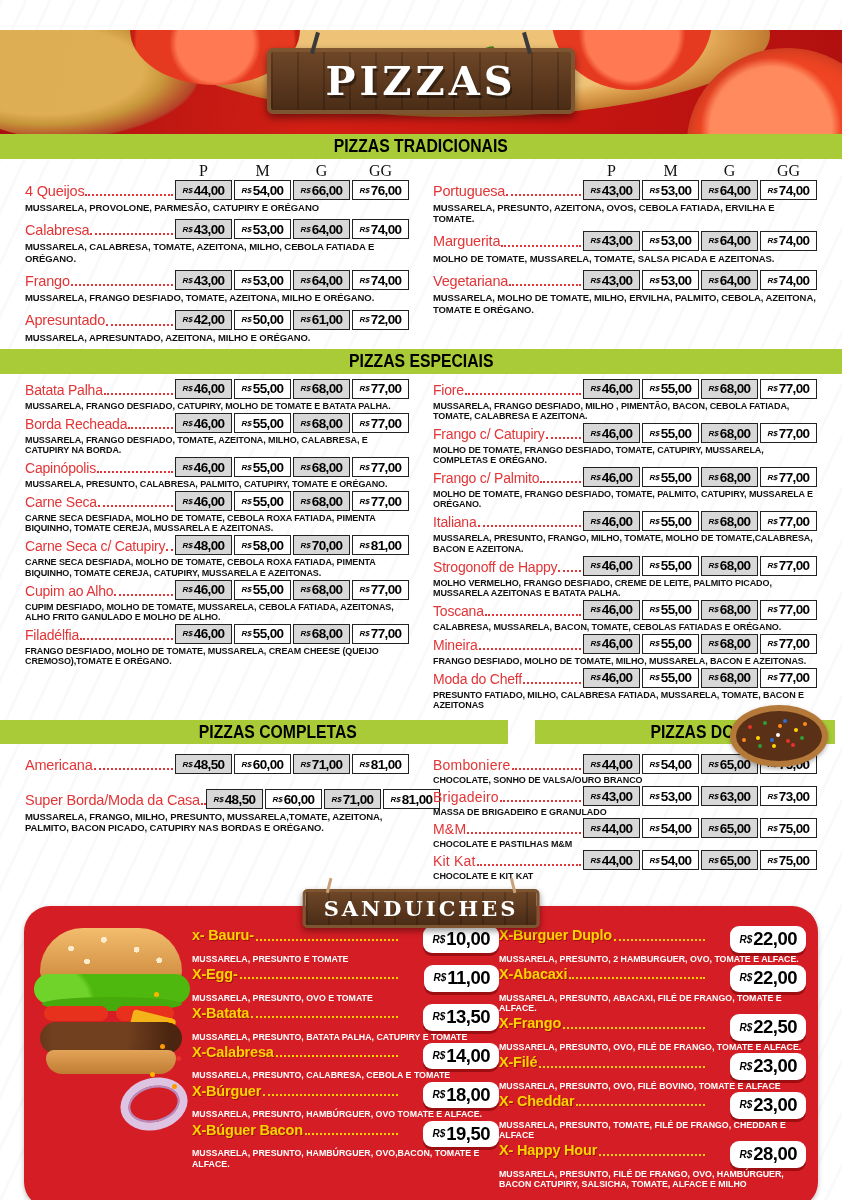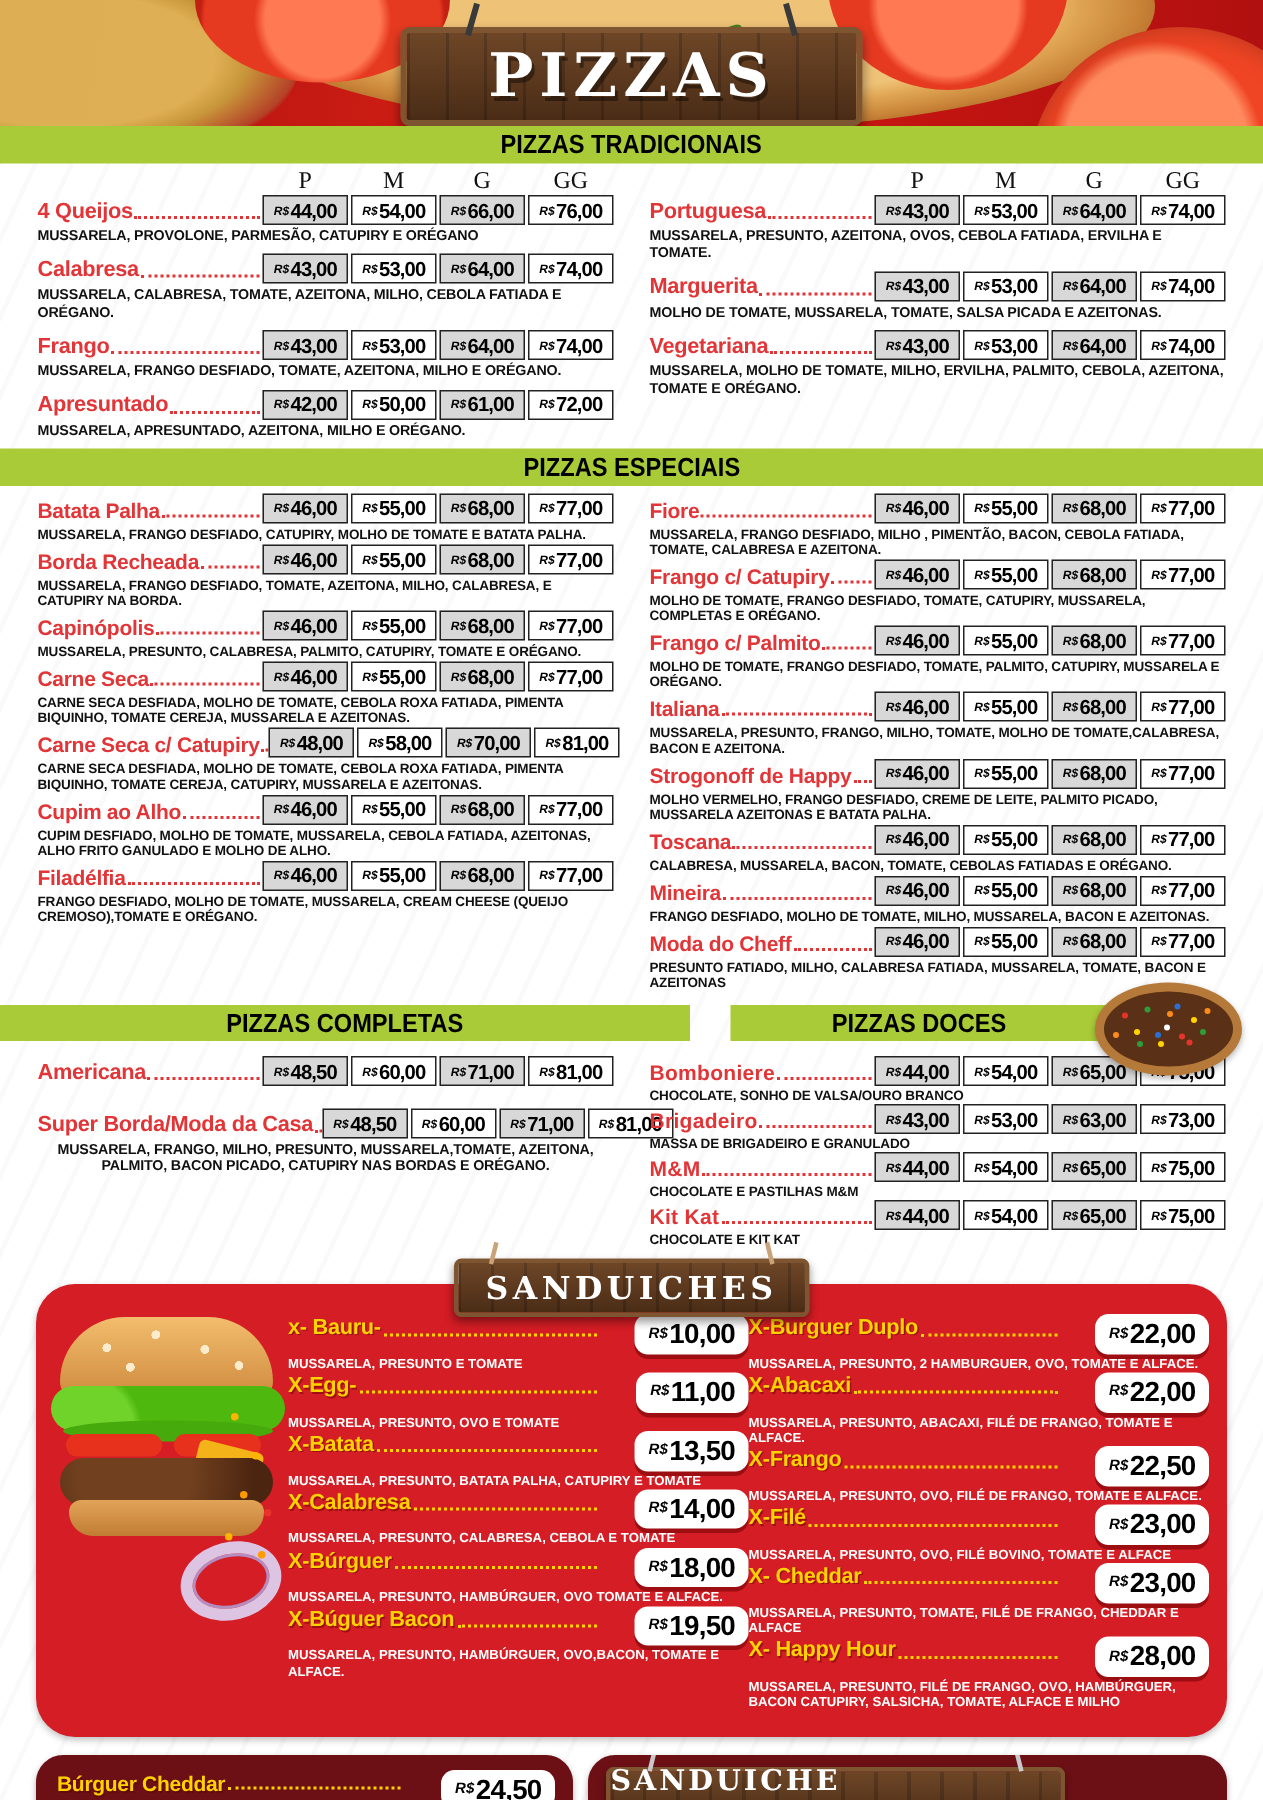--- a/index.html
+++ b/index.html
@@ -1,22 +1,22 @@
 <!DOCTYPE html>
 <html><head>
 <meta charset="utf-8">
 <style>
   html,body{margin:0;padding:0;}
   .page{width:842px;height:1200px;position:relative;overflow:hidden;
     font-family:"Liberation Sans",sans-serif;
     background:#fff;
     background-image:repeating-linear-gradient(115deg,rgba(130,130,130,.045) 0 3px,transparent 3px 22px);}
   
-  .hero{height:84px;position:relative;overflow:hidden;
-    background:linear-gradient(100deg,#a80f0f,#d21f14 38%,#c41511 70%,#b01010);}
+  .hero{height:104px;position:relative;overflow:hidden;
+    background:linear-gradient(100deg,#a80f0f,#d21f14 38%,#c41511 70%,#b01010);margin-top:30px;}
   .pizza-big{position:absolute;left:150px;top:-78px;width:620px;height:165px;border-radius:50%;
     background:radial-gradient(ellipse at 50% 50%,#eec277 0 52%,#e2a957 58%,#c98438 68%,#a96525 76%,rgba(0,0,0,0) 77%);}
   .slice-left{position:absolute;left:-60px;top:-30px;width:260px;height:140px;border-radius:50%;
     background:radial-gradient(ellipse at 40% 50%,#e3c05c 0 45%,#c9a33e 55%,#b3462a 70%,rgba(0,0,0,0) 72%);opacity:.9;}
   .tomato1{position:absolute;right:-45px;top:18px;width:200px;height:190px;border-radius:50%;
     background:radial-gradient(circle at 42% 42%,#ff8a5e 0 38%,#f04524 44% 70%,#cb2114 72%);box-shadow:0 0 18px rgba(0,0,0,.25) inset;}
   .tomato2{position:absolute;right:130px;top:-80px;width:160px;height:140px;border-radius:50%;
     background:radial-gradient(circle at 50% 60%,#ff7a52 0 40%,#e63a20 46% 74%,#c22012 76%);}
   .tomato3{position:absolute;left:130px;top:-55px;width:170px;height:110px;border-radius:50%;
     background:radial-gradient(circle at 50% 62%,#ff7a52 0 35%,#e63a20 42% 72%,#c22012 75%);}
@@ -37,44 +37,44 @@
   .gbar span{display:inline-block;transform:scaleX(.9);font-weight:bold;font-size:17.5px;letter-spacing:0;}
   
   .wrap{padding:0 25px;}
   .cols{display:flex;gap:24px;}
   .col{flex:1;min-width:0;}
   .size-row{display:flex;justify-content:flex-end;gap:2px;font-family:"Liberation Serif",serif;
     font-size:16px;color:#111;margin:3px 0 1px;}
   .size-cell{width:57px;text-align:center;line-height:17px;}
   .pz{margin-bottom:6px;}
   .pz-row{display:flex;align-items:flex-end;}
-  .pz-name{color:#e23537;font-weight:bold;font-size:14.5px;white-space:nowrap;line-height:1;
+  .pz-name{color:#e23537;font-weight:normal;font-size:14.5px;white-space:nowrap;line-height:1;
     padding-bottom:2px;letter-spacing:-.2px;}
   .pz-dots{flex:1;min-width:3px;border-bottom:2px dotted #e23537;margin:0 2px 4px 1px;}
   .pz-prices{display:flex;gap:2px;flex:none;}
   .pbox{width:57px;height:20px;border:1px solid #222;box-sizing:border-box;display:flex;align-items:center;
     justify-content:center;font-weight:bold;font-size:13.5px;color:#000;background:#fff;letter-spacing:-.6px;}
   .pbox:nth-child(odd){background:#d8d8d8;}
   .cur{font-size:8px;font-weight:bold;margin-right:1px;letter-spacing:0;}
   .pz-desc{font-size:9.5px;font-weight:bold;color:#101010;line-height:1.2;margin-top:2px;letter-spacing:-.1px;}
   .tight .pz{margin-bottom:2px;}
   .tight .pz-desc{font-size:9px;line-height:1.12;}
   .tight .pz-name{font-size:14px;}
   
   .split-bars{display:flex;align-items:center;margin-top:4px;position:relative;height:32px;}
   .bar-left{width:460px;}
   .bar-right{width:252px;margin-left:27px;}
-  .bar-left,.bar-right{height:24px;line-height:24px;}
+  .bar-left,.bar-right{height:24px;line-height:24px;padding-left:48px;}
   .choco{position:absolute;right:14px;top:-11px;width:86px;height:50px;border-radius:50%;
     background:#5a3116;border:6px solid #b5793a;box-shadow:0 2px 4px rgba(0,0,0,.3);}
   .choco i{position:absolute;left:40px;top:22px;width:4px;height:4px;border-radius:50%;background:#fff;
     box-shadow:-28px -8px 0 #e8332a,-20px 3px 0 #ffd400,-13px -12px 0 #2e9e3a,-6px 5px 0 #2a6fd4,
     2px -9px 0 #ff8c1a,10px 6px 0 #e8332a,18px -5px 0 #ffd400,24px 3px 0 #2e9e3a,-34px 5px 0 #ff8c1a,
     7px -14px 0 #2a6fd4,-4px 11px 0 #ffd400,15px 10px 0 #e8332a,27px -11px 0 #ff8c1a,-18px 11px 0 #2e9e3a;}
-  .comp .pz{margin-bottom:15px;text-align:center;}
+  .comp .pz{margin-bottom:15px;}
   .doce .pz{margin-bottom:1px;}
   .doce .pz-name{font-size:14px;letter-spacing:.2px;}
   .doce .pz-desc{font-size:9px;line-height:1.12;margin-top:1px;}
   
   .sw-panel{position:relative;margin:24px 24px 0;background:#d41d24;border-radius:26px;
     padding:22px 12px 15px 168px;min-height:186px;box-shadow:0 2px 5px rgba(0,0,0,.25);}
   .sw-sign{position:absolute;top:-17px;left:50%;transform:translateX(-50%);z-index:3;
     background:linear-gradient(#6e4627,#4a2c16);
     background-image:repeating-linear-gradient(90deg,rgba(0,0,0,.18) 0 2px,transparent 2px 22px),linear-gradient(#6e4627,#4a2c16);
     border:3px solid #7d5530;border-radius:5px;padding:4px 18px;color:#fff;font-family:"DejaVu Serif",serif;

